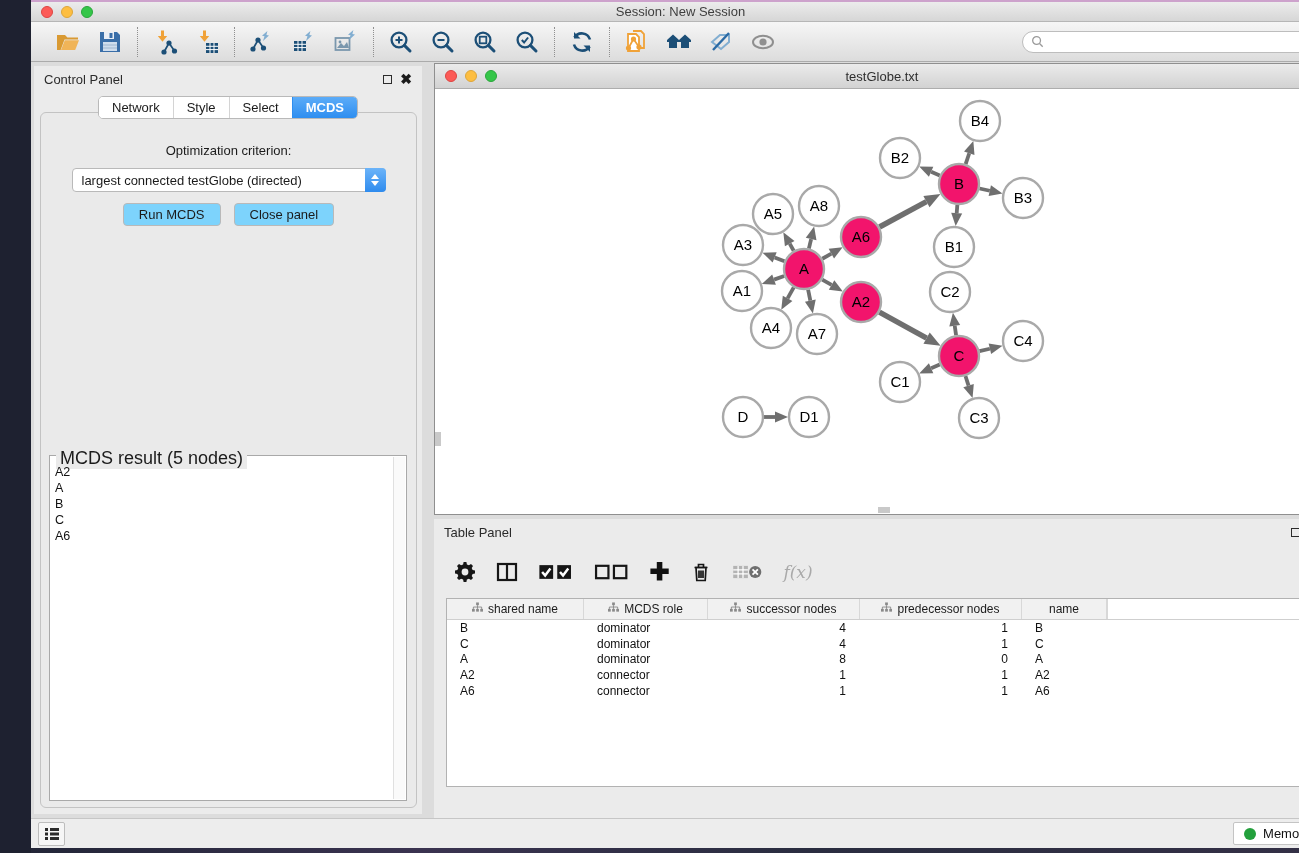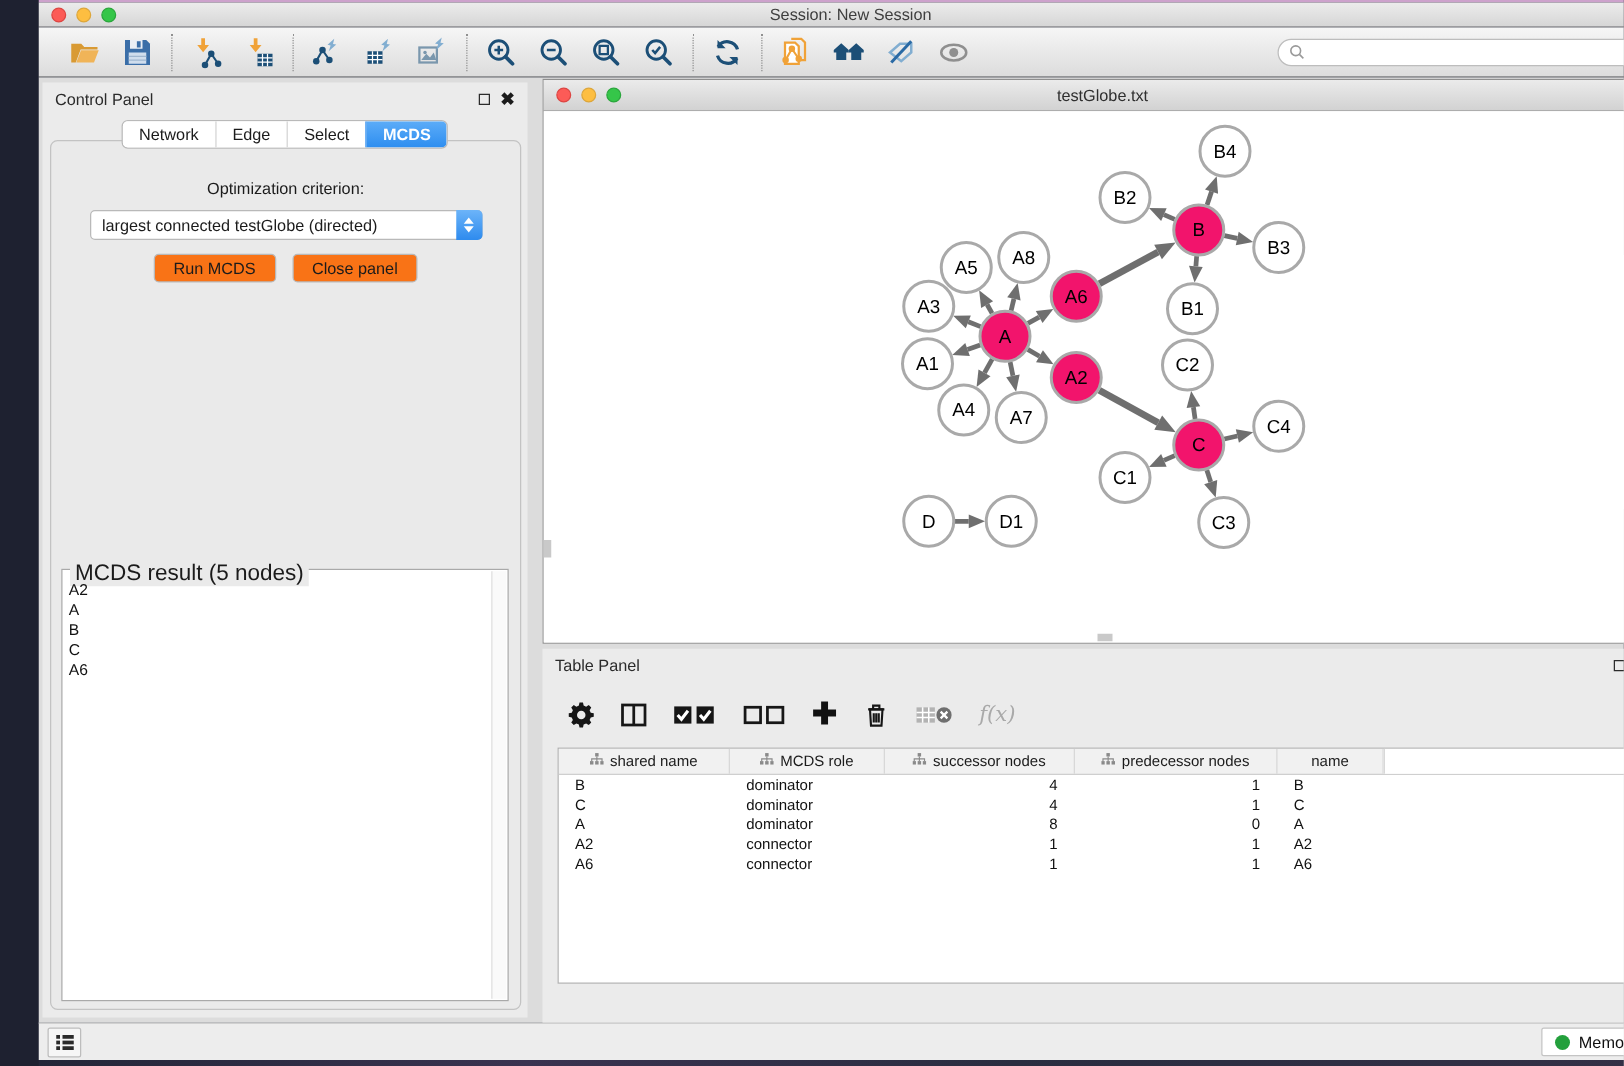--- a/index.html
+++ b/index.html
@@ -56,21 +56,21 @@
   .opt-label { text-align:center; margin-top:30px; font-size:13px; color:#1b1b1b; }
   .criterion { position:relative; margin:10px auto 0; width:314px; height:24px; background:#fff;
     border:1px solid #b9b9b9; border-radius:4px; display:flex; align-items:center; }
   .criterion-value { flex:1; font-size:13px; color:#1b1b1b; padding-left:9px; white-space:nowrap; }
   .criterion-stepper { width:21px; height:24px; margin:-1px -1px -1px 0; border-radius:0 4px 4px 0;
     background:linear-gradient(#6cb4f9,#2e8bee); display:flex; flex-direction:column; align-items:center; justify-content:center; gap:2px; }
   .criterion-stepper i { width:0; height:0; border-left:4px solid transparent; border-right:4px solid transparent; }
   .criterion-stepper i.up { border-bottom:5px solid #fff; }
   .criterion-stepper i.down { border-top:5px solid #fff; }
   .cp-buttons { display:flex; justify-content:center; gap:13px; margin-top:11px; }
-  .mac-btn { background:#f97316; border:1px solid #b9b9b9; border-radius:4px; font-size:13px; color:#1b1b1b;
+  .mac-btn { background:#7dd3fc; border:1px solid #b9b9b9; border-radius:4px; font-size:13px; color:#1b1b1b;
     padding:3px 15px; font-family:inherit; }
 
   .result-box { position:absolute; left:8px; right:9px; top:342px; bottom:6px;
     border:1px solid #a9a9a9; background:#fff; }
   .result-legend { position:absolute; top:-8px; left:6px; background:#eaeaea; padding:0 4px;
     font-size:18px; color:#1b1b1b; }
   .result-list { position:absolute; inset:8px 13px 1px 1px; overflow:hidden; }
   .result-item { font-size:12.5px; color:#111; line-height:16px; padding-left:4px; }
   .result-scroll { position:absolute; top:1px; bottom:1px; right:1px; width:12px; background:#fafafa; border-left:1px solid #e0e0e0; }
 
@@ -299,21 +299,21 @@
     <div class="control-panel">
       <div class="panel-titlerow">
         <span class="panel-title">Control Panel</span>
         <span class="panel-winbtns">
           <span class="float-btn"></span>
           <span class="close-btn">✖</span>
         </span>
       </div>
       <div class="cp-tabs" id="cp-tabs">
           <div class="seg-tab">Network</div>
-          <div class="seg-tab">Edge</div>
+          <div class="seg-tab">Style</div>
           <div class="seg-tab">Select</div>
           <div class="seg-tab active">MCDS</div>
         </div>
       <div class="cp-inner">
         <div class="opt-label">Optimization criterion:</div>
         <div class="criterion">
           <span class="criterion-value">largest connected testGlobe (directed)</span>
           <span class="criterion-stepper">
               <i class="up"></i>
               <i class="down"></i>

